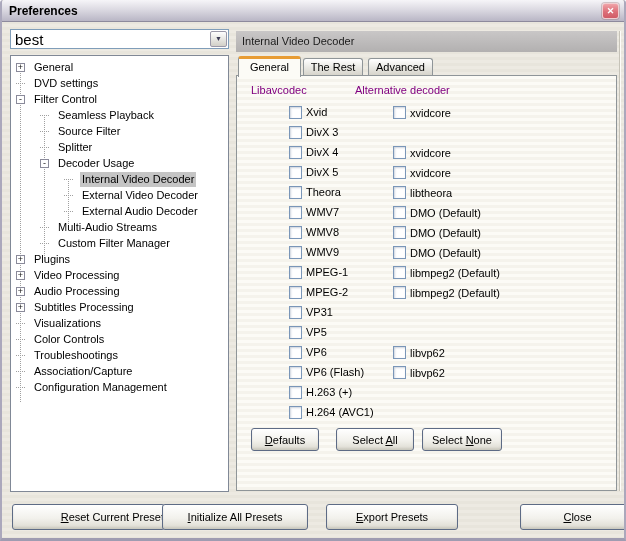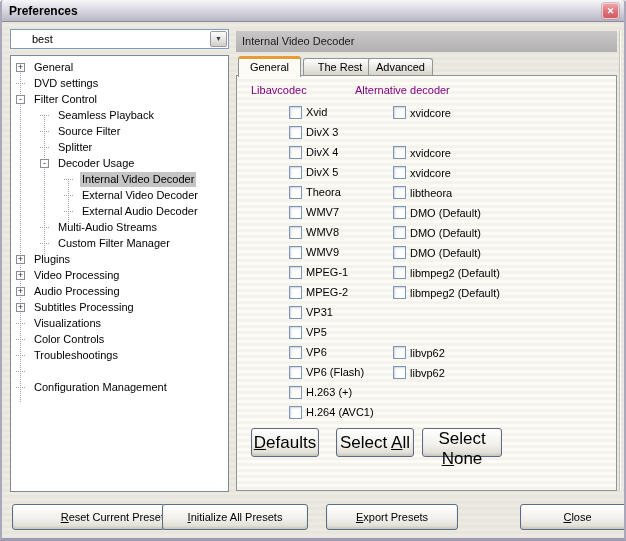--- a/index.html
+++ b/index.html
@@ -21,21 +21,21 @@
     width:17px;height:16px;border:1px solid #f0cdd0;border-radius:3px;
     background:linear-gradient(to bottom,#f0a3a8 0%,#dd6f79 55%,#d05b66 100%);
     color:#fff;font-size:9px;font-weight:bold;line-height:14px;text-align:center;cursor:default;
     box-shadow:0 0 0 1px rgba(150,110,115,.35);
   }
   
   .combo{
     position:absolute;left:8px;top:29px;width:219px;height:20px;
     background:#fff;border:1px solid #7f9db9;display:flex;align-items:center;
   }
-  .combo-value{flex:1;font-size:11px;padding-left:21px;color:#000;}
+  .combo-value{flex:1;font-size:15px;padding-left:4px;color:#000;}
   .combo-btn{
     width:17px;height:16px;margin-right:1px;border:1px solid #9a98a8;border-radius:2px;
     background:linear-gradient(to bottom,#fefefe,#d2d0c8);
     font-size:7px;color:#3c3c55;text-align:center;line-height:14px;
   }
   
   .tree{
     position:absolute;left:8px;top:55px;width:219px;height:437px;
     background:#fff;border:1px solid #808896;overflow:hidden;font-size:11px;
   }
@@ -66,43 +66,43 @@
     border:1px solid #8f9598;border-bottom:none;border-radius:3px 3px 0 0;
   }
   .tab.active{
     left:236px;top:56px;width:63px;height:21px;z-index:3;
     background:#fcfbf6;border-top:3px solid #e79c34;line-height:17px;
   }
   .tab.inactive{
     top:58px;height:17px;z-index:1;line-height:16px;
     background:linear-gradient(to bottom,#ffffff,#d6d4cb);
   }
-  .tab.t2{left:301px;width:74px;}
+  .tab.t2{left:301px;width:60px;}
   .tab.t3{left:366px;width:65px;}
   .tab-panel{
     position:absolute;left:234px;top:75px;width:381px;height:416px;z-index:2;
     background:repeating-linear-gradient(to bottom,#fcfbf6 0 3px,#f5f3ec 3px 6px);
     border:1px solid #8f9598;
   }
   .col-head{position:absolute;top:8px;font-size:11px;color:#800080;}
   .col-head.left{left:14px;}
   .col-head.right{left:118px;}
   .dec-list{position:absolute;left:14px;top:26px;right:8px;}
   .dec-row{height:20px;display:flex;align-items:center;margin-left:38px;}
   .dec-col1{width:104px;display:flex;align-items:center;flex:none;}
   .dec-col2{display:flex;align-items:flex-end;}
   .checkbox{
     flex:none;width:13px;height:13px;background:#fff;border:1px solid #7a96b8;
     box-shadow:inset 1px 1px 2px rgba(90,110,140,.3);margin-right:4px;
   }
   .dec-label{font-size:11px;color:#000;white-space:nowrap;}
   .xp-btn{
-    position:absolute;height:29px;border:1px solid #5d6b85;border-radius:3px;
+    position:absolute;height:23px;border:1px solid #5d6b85;border-radius:3px;
     background:linear-gradient(to bottom,#ffffff 0%,#f2f1ec 55%,#dcdad0 100%);
-    font-size:17px;color:#000;text-align:center;
+    font-size:11px;color:#000;text-align:center;
     box-shadow:inset 0 -2px 2px rgba(120,120,110,.18);cursor:default;padding:0;
   }
   .xp-btn u{text-decoration:underline;}
   .pbtn1{left:14px;top:352px;width:68px;}
   .pbtn2{left:99px;top:352px;width:78px;}
   .pbtn3{left:185px;top:352px;width:80px;}
   .groove{position:absolute;left:617px;top:31px;width:2px;height:460px;
     border-left:1px solid #c6c3b8;border-right:1px solid #fdfdfa;}
   .fbtn{height:26px;top:504px;font-size:11px;}
   .fbtn1{left:10px;width:153px;text-align:right;}
@@ -221,20 +221,21 @@
           <span class="tree-label">Color Controls</span>
         </div>
         <div class="tree-row">
           <span class="tree-indent" style="width: 5px;"></span>
           <span class="stub"></span>
           <span class="tree-label">Troubleshootings</span>
         </div>
         <div class="tree-row">
           <span class="tree-indent" style="width: 5px;"></span>
           <span class="stub"></span>
+          <span class="tree-label">Association/Capture</span>
         </div>
         <div class="tree-row">
           <span class="tree-indent" style="width: 5px;"></span>
           <span class="stub"></span>
           <span class="tree-label">Configuration Management</span>
         </div>
       </div>
   </div>
 
   <div class="panel-header">Internal Video Decoder</div>

